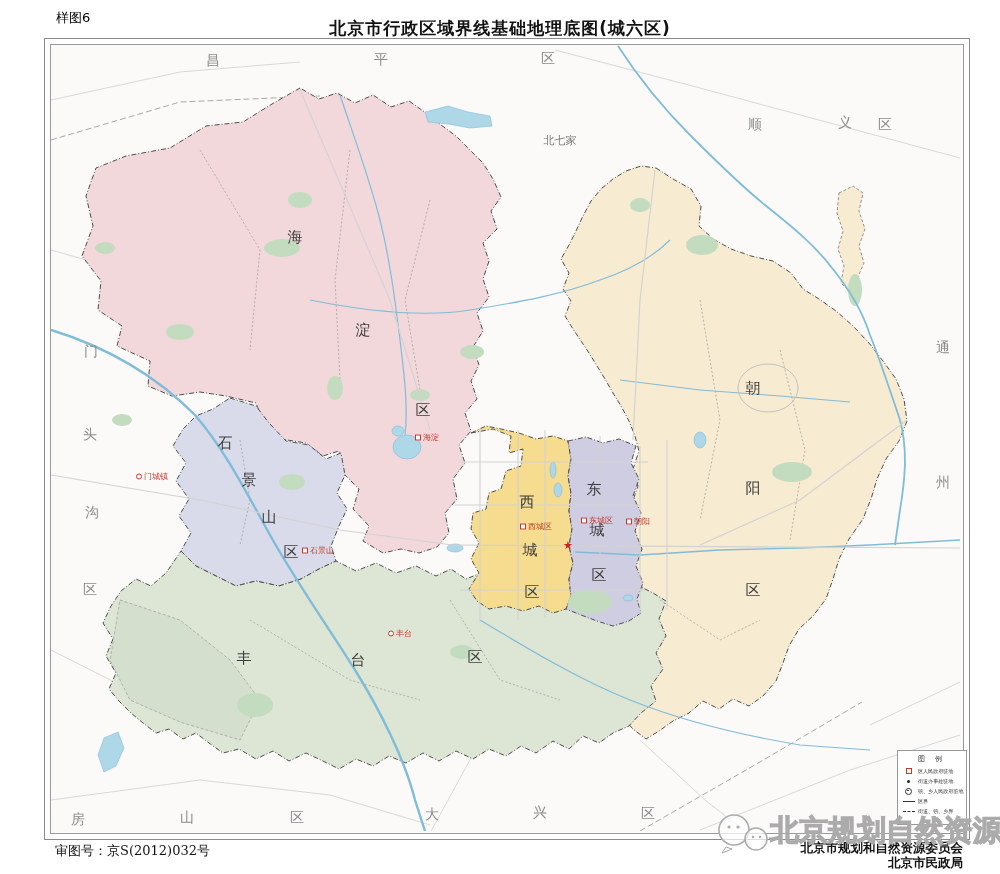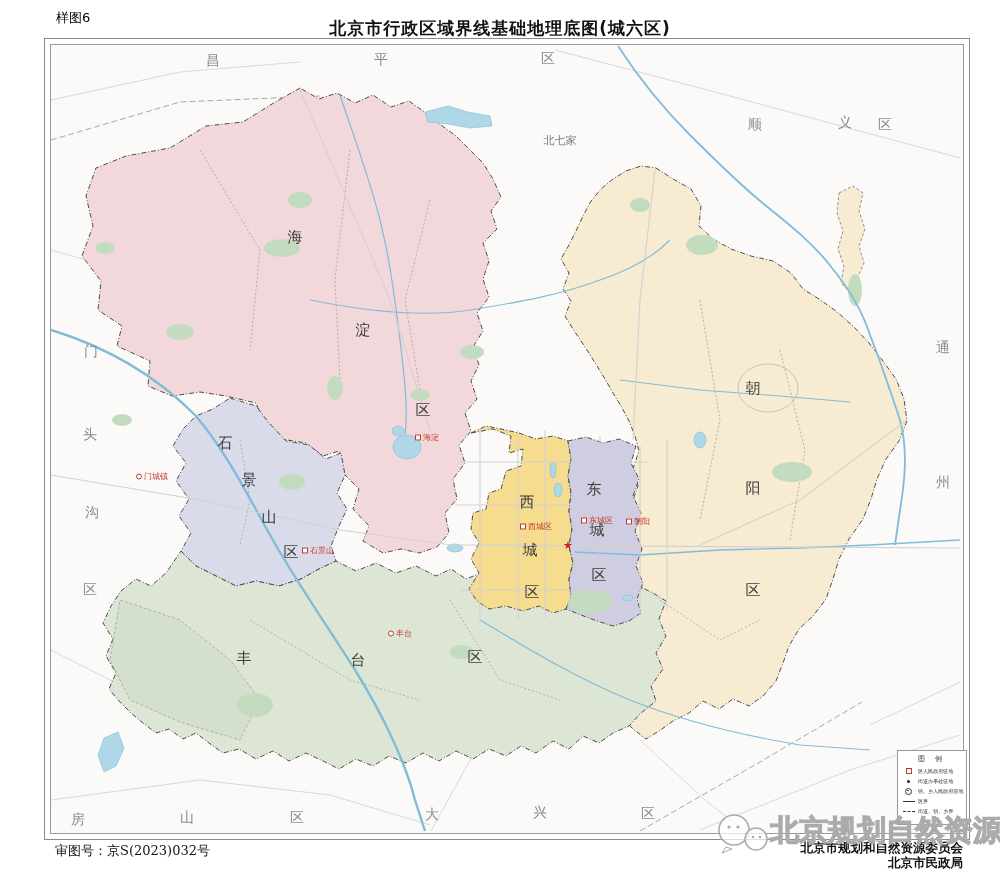--- a/index.html
+++ b/index.html
@@ -270,21 +270,21 @@
       <span class="ltxt">区界</span>
     </div>
     <div class="lrow">
       <span class="lsym">
           <span class="sym-dash"></span>
         </span>
       <span class="ltxt">街道、镇、乡界</span>
     </div>
   </div>
 
-  <div class="approval">审图号：京S(2023)032号</div>
+  <div class="approval">审图号：京S(2012)032号</div>
   <div class="org org1">北京市规划和自然资源委员会</div>
   <div class="org org2">北京市民政局</div>
 
   <svg class="wm-logo" width="62" height="50" viewBox="0 0 62 50" xmlns="http://www.w3.org/2000/svg">
     <circle cx="22" cy="21" r="15" fill="#ffffff" fill-opacity="0.7" stroke="#ababab" stroke-width="1.5"></circle>
     <circle cx="44" cy="30" r="11" fill="#ffffff" fill-opacity="0.7" stroke="#ababab" stroke-width="1.5"></circle>
     <circle cx="17" cy="18" r="1.6" fill="#ababab"></circle>
     <circle cx="26" cy="18" r="1.6" fill="#ababab"></circle>
     <circle cx="41" cy="28" r="1.3" fill="#ababab"></circle>
     <circle cx="48" cy="28" r="1.3" fill="#ababab"></circle>

